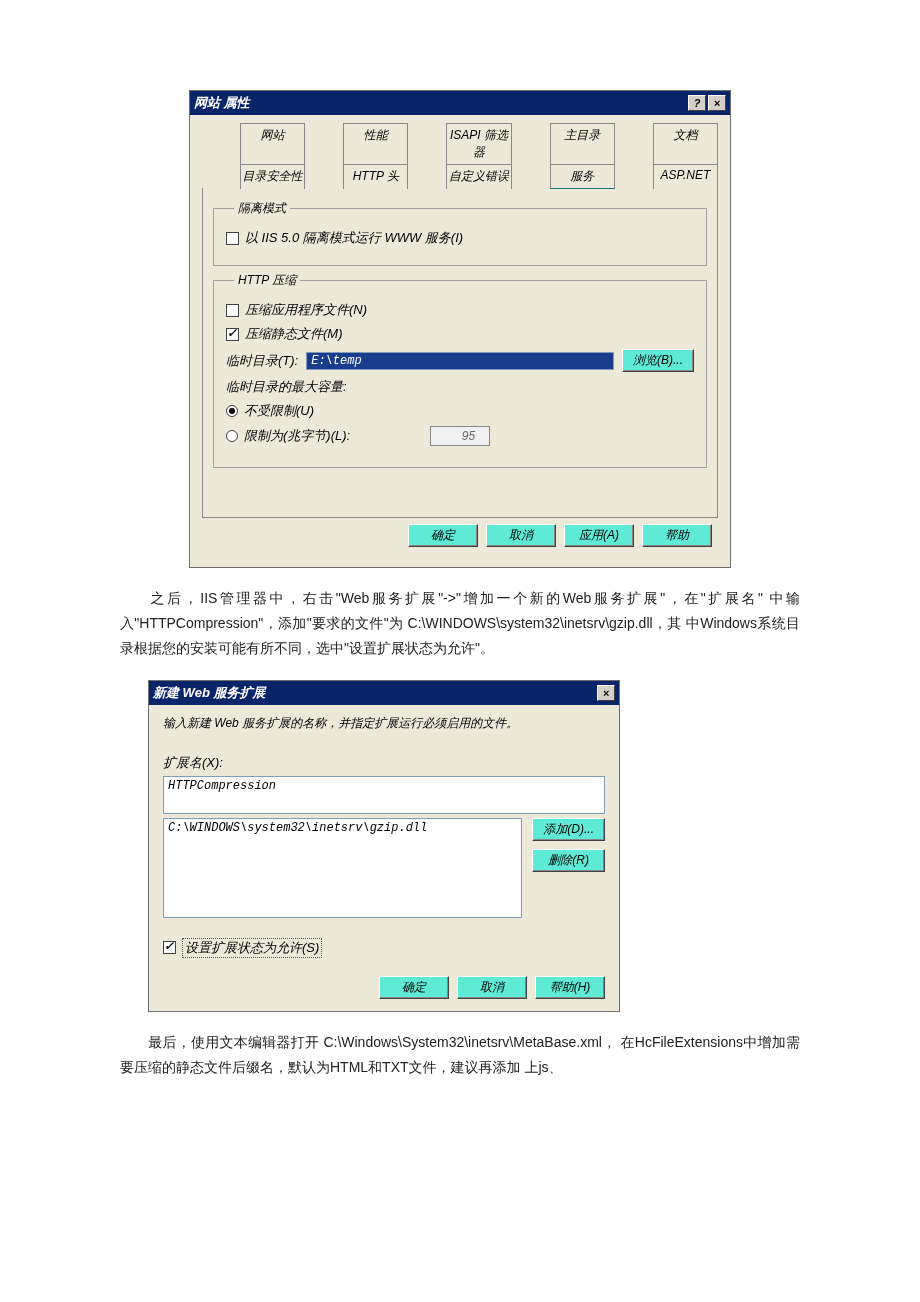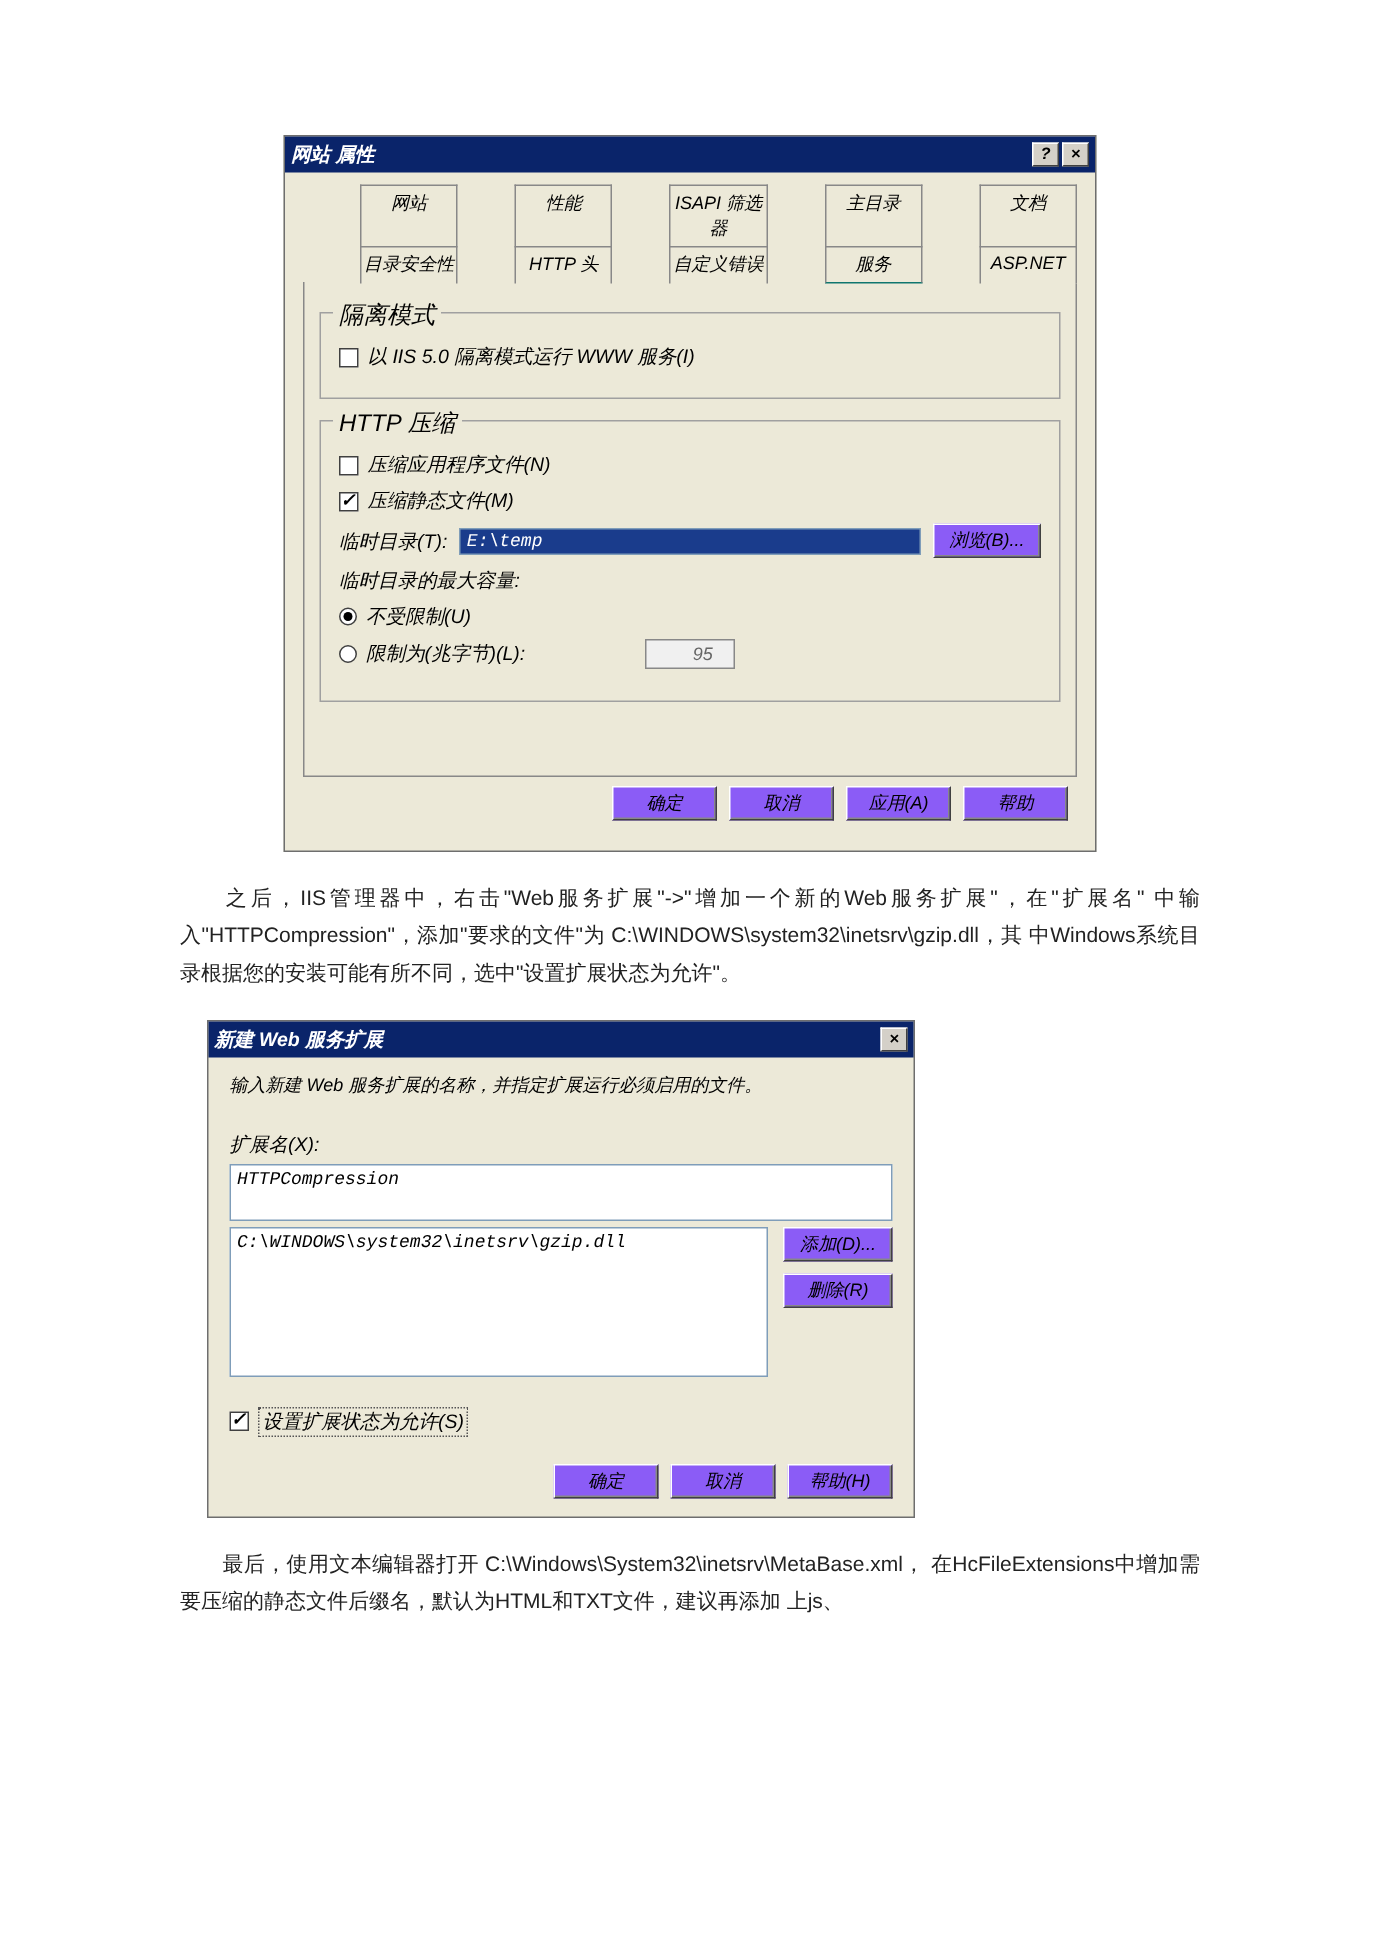--- a/index.html
+++ b/index.html
@@ -90,24 +90,24 @@
   .group {
     border: 1px solid #a0a0a0;
     position: relative;
     margin: 10px 0 14px 0;
     padding: 14px 12px 12px 12px;
     font-size: 13px;
     font-family: SimSun, Arial;
   }
   .group-title {
     position: absolute;
-    top: -9px; left: 8px;
+    top: -9px; left: 20px;
     background: #ece9d8;
     padding: 0 4px;
-    font-size: 16px;
+    font-size: 12px;
   }
   .checkbox {
     display:inline-block; width:13px; height:13px;
     border:1px solid #404040; background:#fff;
     margin-right:6px; vertical-align:middle;
     box-sizing:border-box;
     position:relative;
   }
   .checkbox.checked::after {
     content:"✓"; position:absolute; top:-3px; left:0; font-size:12px; font-weight:bold; color:#000;
@@ -128,21 +128,21 @@
     background:#fff; border:1px solid #7f9db9;
     height:18px; padding:1px 4px; font-size:12px;
     font-family: SimSun, monospace;
     box-sizing:border-box;
   }
   .tf-temp {
     flex:1; margin:0 8px;
     background:#1a3c8c; color:#fff; font-family: "Courier New", monospace;
   }
   .btn {
-    background:#8b5cf6;
+    background:#5eead4;
     border:1px solid #fff;
     border-right-color:#404040; border-bottom-color:#404040;
     box-shadow: inset -1px -1px 0 #888;
     padding:2px 10px;
     font-size:12px; font-family: SimSun, Arial;
     min-width:70px; text-align:center;
     box-sizing:border-box;
   }
   .numfield {
     width:60px; height:20px;
@@ -157,21 +157,21 @@
   }
   .para {
     font-size: 14px;
     line-height: 1.8;
     color:#222;
     margin: 10px 0 18px 0;
     text-align: justify;
   }
   .para .indent { display:inline-block; width:2em; }
   
-  .dialog2 { width: 470px; margin-left: 18px; }
+  .dialog2 { width: 470px; margin-left: 28px; }
   .body2 { padding:10px 14px 12px 14px; font-size:13px; font-family: SimSun, Arial; }
   .d2-instr { font-size:12px; margin-bottom:22px; }
   .d2-label { font-size:13px; margin:4px 0; }
   .d2-input {
     width:100%; height:38px;
     border:1px solid #7f9db9; background:#fff;
     padding:2px 4px; font-size:12px; font-family: "Courier New", monospace;
     box-sizing:border-box;
   }
   .d2-files-row { display:flex; gap:10px; align-items:flex-start; margin-top:4px; }

